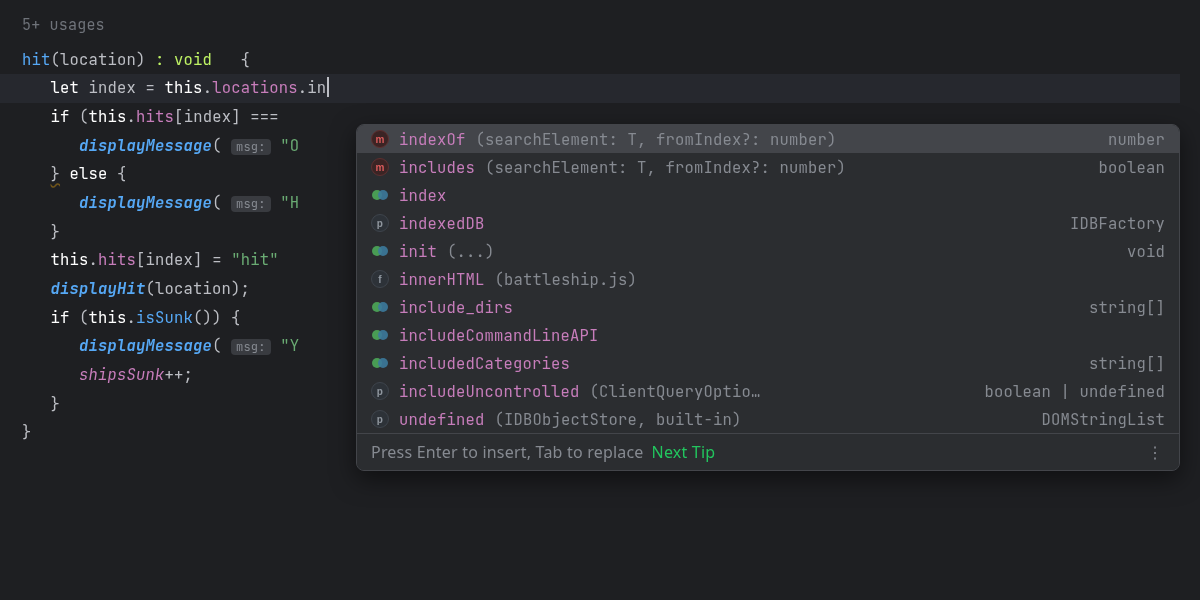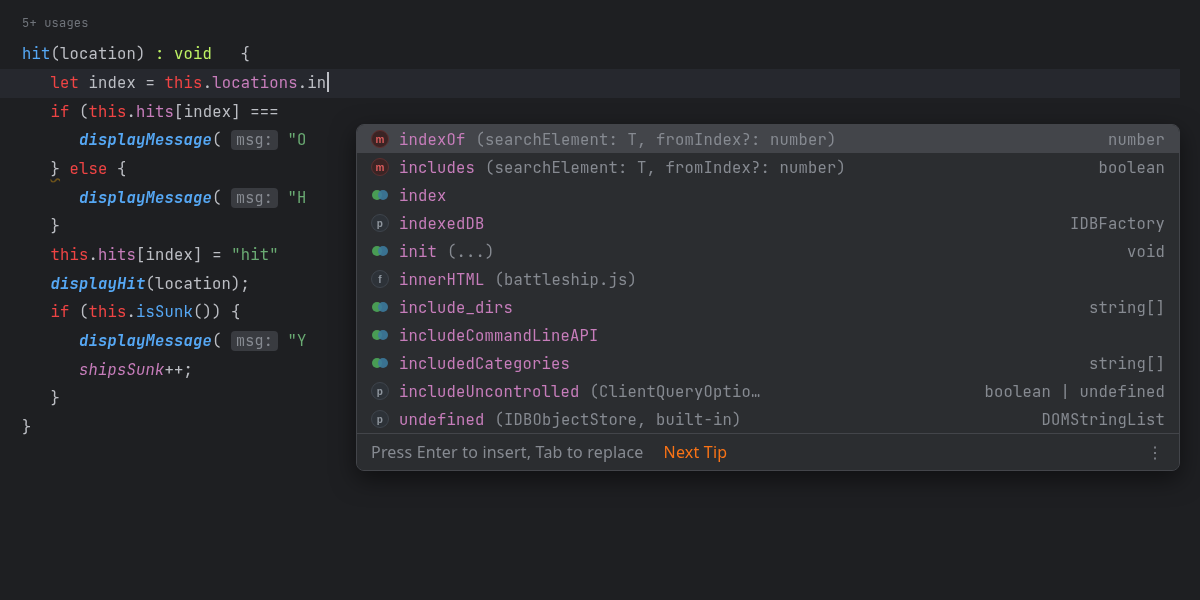--- a/index.html
+++ b/index.html
@@ -13,35 +13,35 @@
     overflow: hidden;
     position: relative;
     letter-spacing: 0.2px;
   }
   .editor {
     padding: 12px 0 0 22px;
     line-height: 1.85;
   }
   .usages {
     color: #6f737a;
-    font-size: 12px;
+    font-size: 15px;
     margin-bottom: 6px;
   }
   .line { white-space: pre; position: relative; }
   .active-line { background: #26282e; display: block; width: 1180px; position:relative; left:-22px; padding-left:22px;}
   
-  .kw { color: #ef4444; }
+  .kw { color: #ffffff; }
   .fn { color: #56a8f5; }
   .fn-i { color: #56a8f5; font-style: italic; font-weight: bold; }
   .prm { color: #bcbec4; }
   .id { color: #bcbec4; }
   .prop { color: #c77dbb; }
   .str { color: #6aab73; }
   .hint { color: #bef264; }
-  .hint-box { background: #393b40; border-radius: 4px; padding: 0 5px; color: #868a91; font-size:15px;}
+  .hint-box { background: #393b40; border-radius: 4px; padding: 0 5px; color: #868a91; font-size:12px;}
   .punct { color: #bcbec4; }
   .warnline { text-decoration: underline wavy #6e5319; text-underline-offset: 3px;}
   .cursor {
     display:inline-block;
     width:2px; height:20px;
     background:#bcbec4;
     vertical-align:-4px;
     margin-left:1px;
   }
   
@@ -91,21 +91,21 @@
   .p-type { color: #868a91; margin-left: auto; }
   .popup-footer {
     border-top: 1px solid #43454a;
     padding: 7px 14px;
     display: flex;
     color: #868a91;
     font-size: 16px;
     font-family: -apple-system, system-ui, sans-serif;
     background:#2b2d30;
   }
-  .next-tip { color: #f97316; margin-left: 20px; cursor:pointer;}
+  .next-tip { color: #22c55e; margin-left: 8px; cursor:pointer;}
   .dots { margin-left:auto; color:#868a91; letter-spacing:2px; cursor:pointer;}
 </style>
 </head>
 <body>
 
 <div class="editor">
   <div class="usages">5+ usages</div>
 
   <div class="line"><span class="fn">hit</span><span class="punct">(</span><span class="prm">location</span><span class="punct">)</span> <span class="hint">: void</span>   <span class="punct">{</span></div>
 

